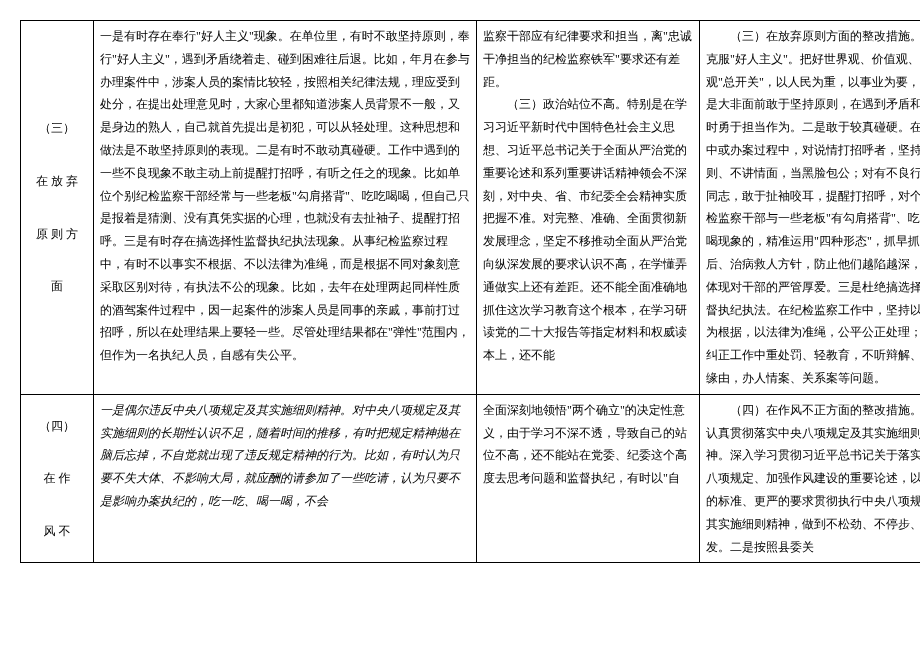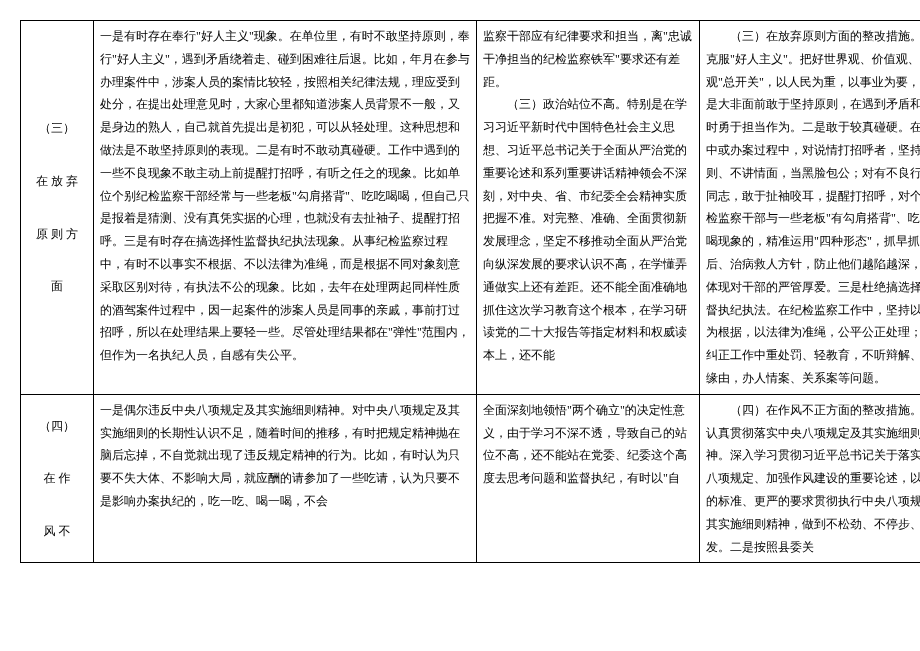--- a/index.html
+++ b/index.html
@@ -49,18 +49,18 @@
     <td class="col2" style="white-space: pre-line;">监察干部应有纪律要求和担当，离"忠诚干净担当的纪检监察铁军"要求还有差距。
 　　（三）政治站位不高。特别是在学习习近平新时代中国特色社会主义思想、习近平总书记关于全面从严治党的重要论述和系列重要讲话精神领会不深刻，对中央、省、市纪委全会精神实质把握不准。对完整、准确、全面贯彻新发展理念，坚定不移推动全面从严治党向纵深发展的要求认识不高，在学懂弄通做实上还有差距。还不能全面准确地抓住这次学习教育这个根本，在学习研读党的二十大报告等指定材料和权威读本上，还不能</td>
     <td class="col3" style="white-space: pre-line;">　　（三）在放弃原则方面的整改措施。一是克服"好人主义"。把好世界观、价值观、人生观"总开关"，以人民为重，以事业为要，在大是大非面前敢于坚持原则，在遇到矛盾和困难时勇于担当作为。二是敢于较真碰硬。在工作中或办案过程中，对说情打招呼者，坚持原则、不讲情面，当黑脸包公；对有不良行为的同志，敢于扯袖咬耳，提醒打招呼，对个别纪检监察干部与一些老板"有勾肩搭背"、吃吃喝喝现象的，精准运用"四种形态"，抓早抓前惩后、治病救人方针，防止他们越陷越深，充分体现对干部的严管厚爱。三是杜绝搞选择性监督执纪执法。在纪检监察工作中，坚持以事实为根据，以法律为准绳，公平公正处理；坚决纠正工作中重处罚、轻教育，不听辩解、不问缘由，办人情案、关系案等问题。</td>
   </tr>
   <tr>
     <td class="label" style="white-space: pre-line;">（四）
 
 在 作
 
 风 不</td>
-    <td class="col1" style="white-space: normal;">一是偶尔违反中央八项规定及其实施细则精神。对中央八项规定及其实施细则的长期性认识不足，随着时间的推移，有时把规定精神抛在脑后忘掉，不自觉就出现了违反规定精神的行为。比如，有时认为只要不失大体、不影响大局，就应酬的请参加了一些吃请，认为只要不是影响办案执纪的，吃一吃、喝一喝，不会</td>
+    <td class="col1" style="white-space: normal; font-style: italic;">一是偶尔违反中央八项规定及其实施细则精神。对中央八项规定及其实施细则的长期性认识不足，随着时间的推移，有时把规定精神抛在脑后忘掉，不自觉就出现了违反规定精神的行为。比如，有时认为只要不失大体、不影响大局，就应酬的请参加了一些吃请，认为只要不是影响办案执纪的，吃一吃、喝一喝，不会</td>
     <td class="col2" style="white-space: pre-line;">全面深刻地领悟"两个确立"的决定性意义，由于学习不深不透，导致自己的站位不高，还不能站在党委、纪委这个高度去思考问题和监督执纪，有时以"自</td>
     <td class="col3" style="white-space: pre-line;">　　（四）在作风不正方面的整改措施。一是认真贯彻落实中央八项规定及其实施细则精神。深入学习贯彻习近平总书记关于落实中央八项规定、加强作风建设的重要论述，以更高的标准、更严的要求贯彻执行中央八项规定及其实施细则精神，做到不松劲、不停步、再出发。二是按照县委关</td>
   </tr>
 </tbody>
   </table>
 
 </body></html>

